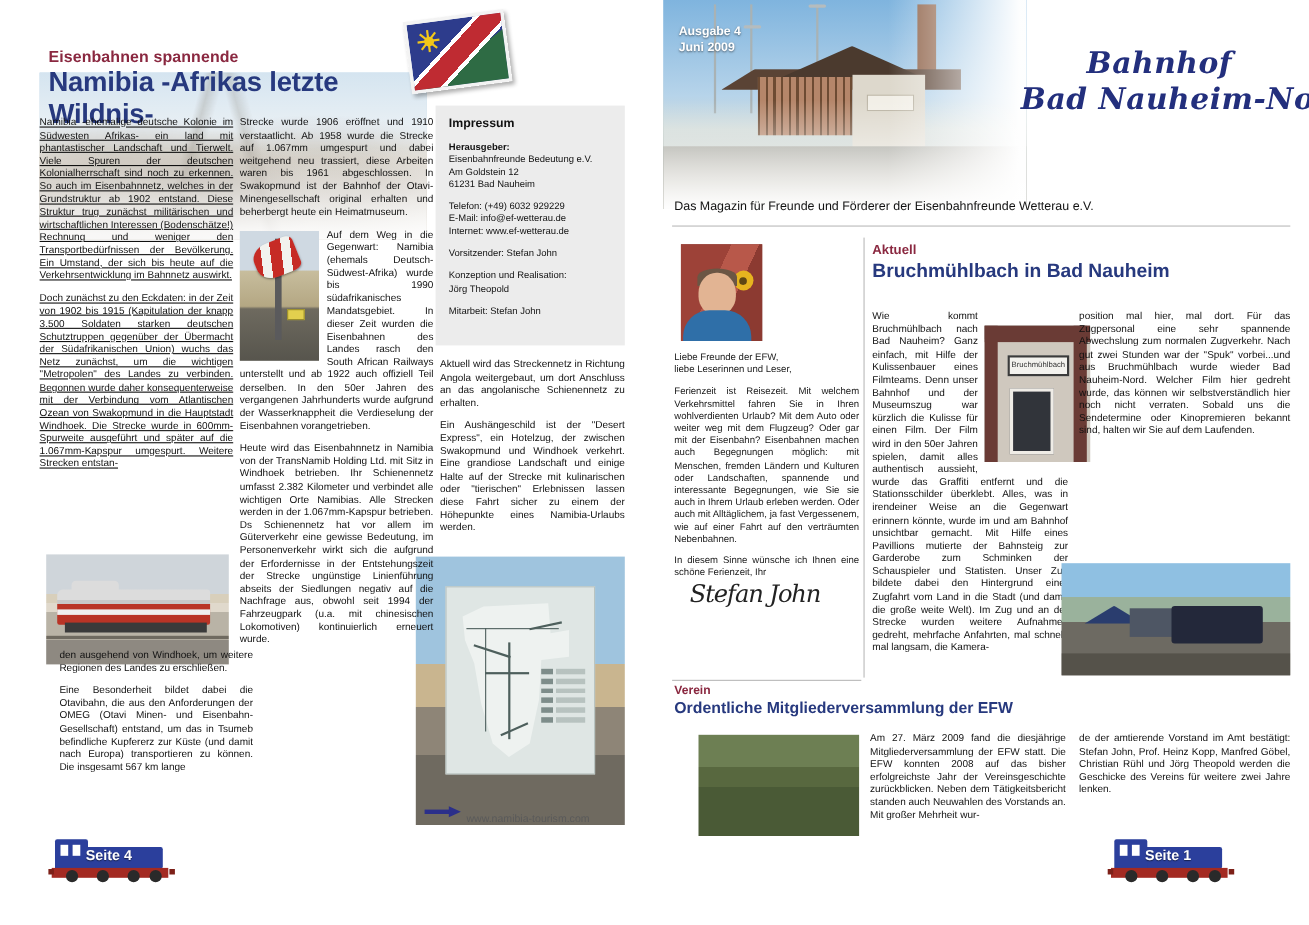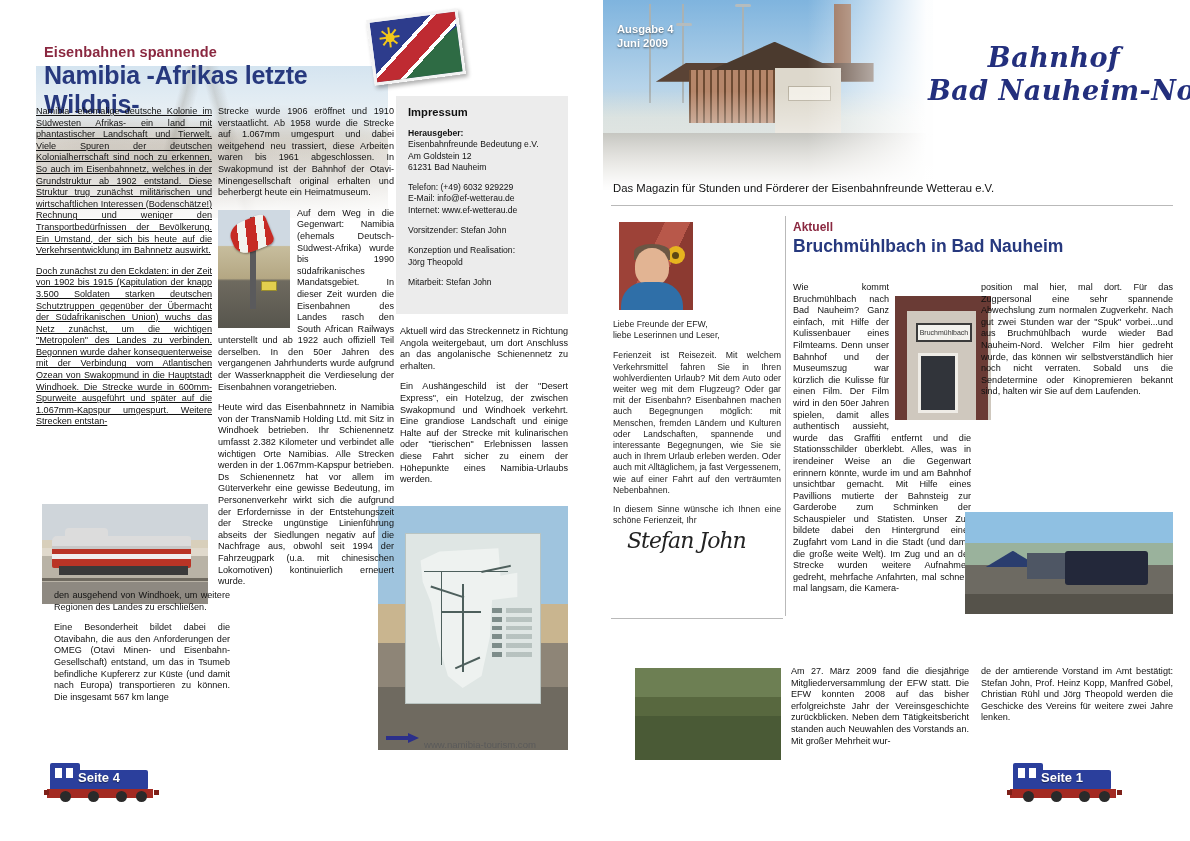--- a/index.html
+++ b/index.html
@@ -397,21 +397,21 @@
     <div class="issue">
       <div>Ausgabe 4</div>
       <div>Juni 2009</div>
     </div>
 
     <div class="masthead">
       <div class="l1">Bahnhof</div>
       <div class="l2">Bad Nauheim-Nord</div>
     </div>
 
-    <div class="tagline">Das Magazin für Stunden und Förderer der Eisenbahnfreunde Wetterau e.V.</div>
+    <div class="tagline">Das Magazin für Freunde und Förderer der Eisenbahnfreunde Wetterau e.V.</div>
 
     <div class="rule" style="left:16px;top:205px;width:562px;"></div>
 
     <div class="editorial" style="left:18px;top:222px;">
       <div class="portrait">
         <div class="wall"></div>
         <div class="flower"></div>
           <div class="flowerc"></div>
         <div class="hair"></div>
           <div class="head"></div>
@@ -454,20 +454,24 @@
 
     <div class="photo ph-museum" style="position:absolute;left:370px;top:512px;width:208px;height:102px;">
       <div class="tent"></div>
         <div class="coach"></div>
         <div class="loco"></div>
         <div class="track"></div>
     </div>
 
     <div class="rule" style="left:16px;top:618px;width:172px;"></div>
 
+    <div style="position:absolute;left:18px;top:622px;width:470px;">
+      <div class="kicker3">Verein</div>
+      <div class="headline3">Ordentliche Mitgliederversammlung der EFW</div>
+    </div>
 
     <div class="photo ph-group" style="position:absolute;left:40px;top:668px;width:146px;height:92px;">
       <div class="p" style="left:1%;"></div>
       <div class="p" style="left:20%;height:70%;"></div>
       <div class="p" style="left:39%;"></div>
       <div class="p" style="left:58%;height:70%;"></div>
       <div class="p" style="left:78%;height:74%;"></div>
     </div>
 
     <div class="body-text" style="position:absolute;left:196px;top:666px;width:178px;">

